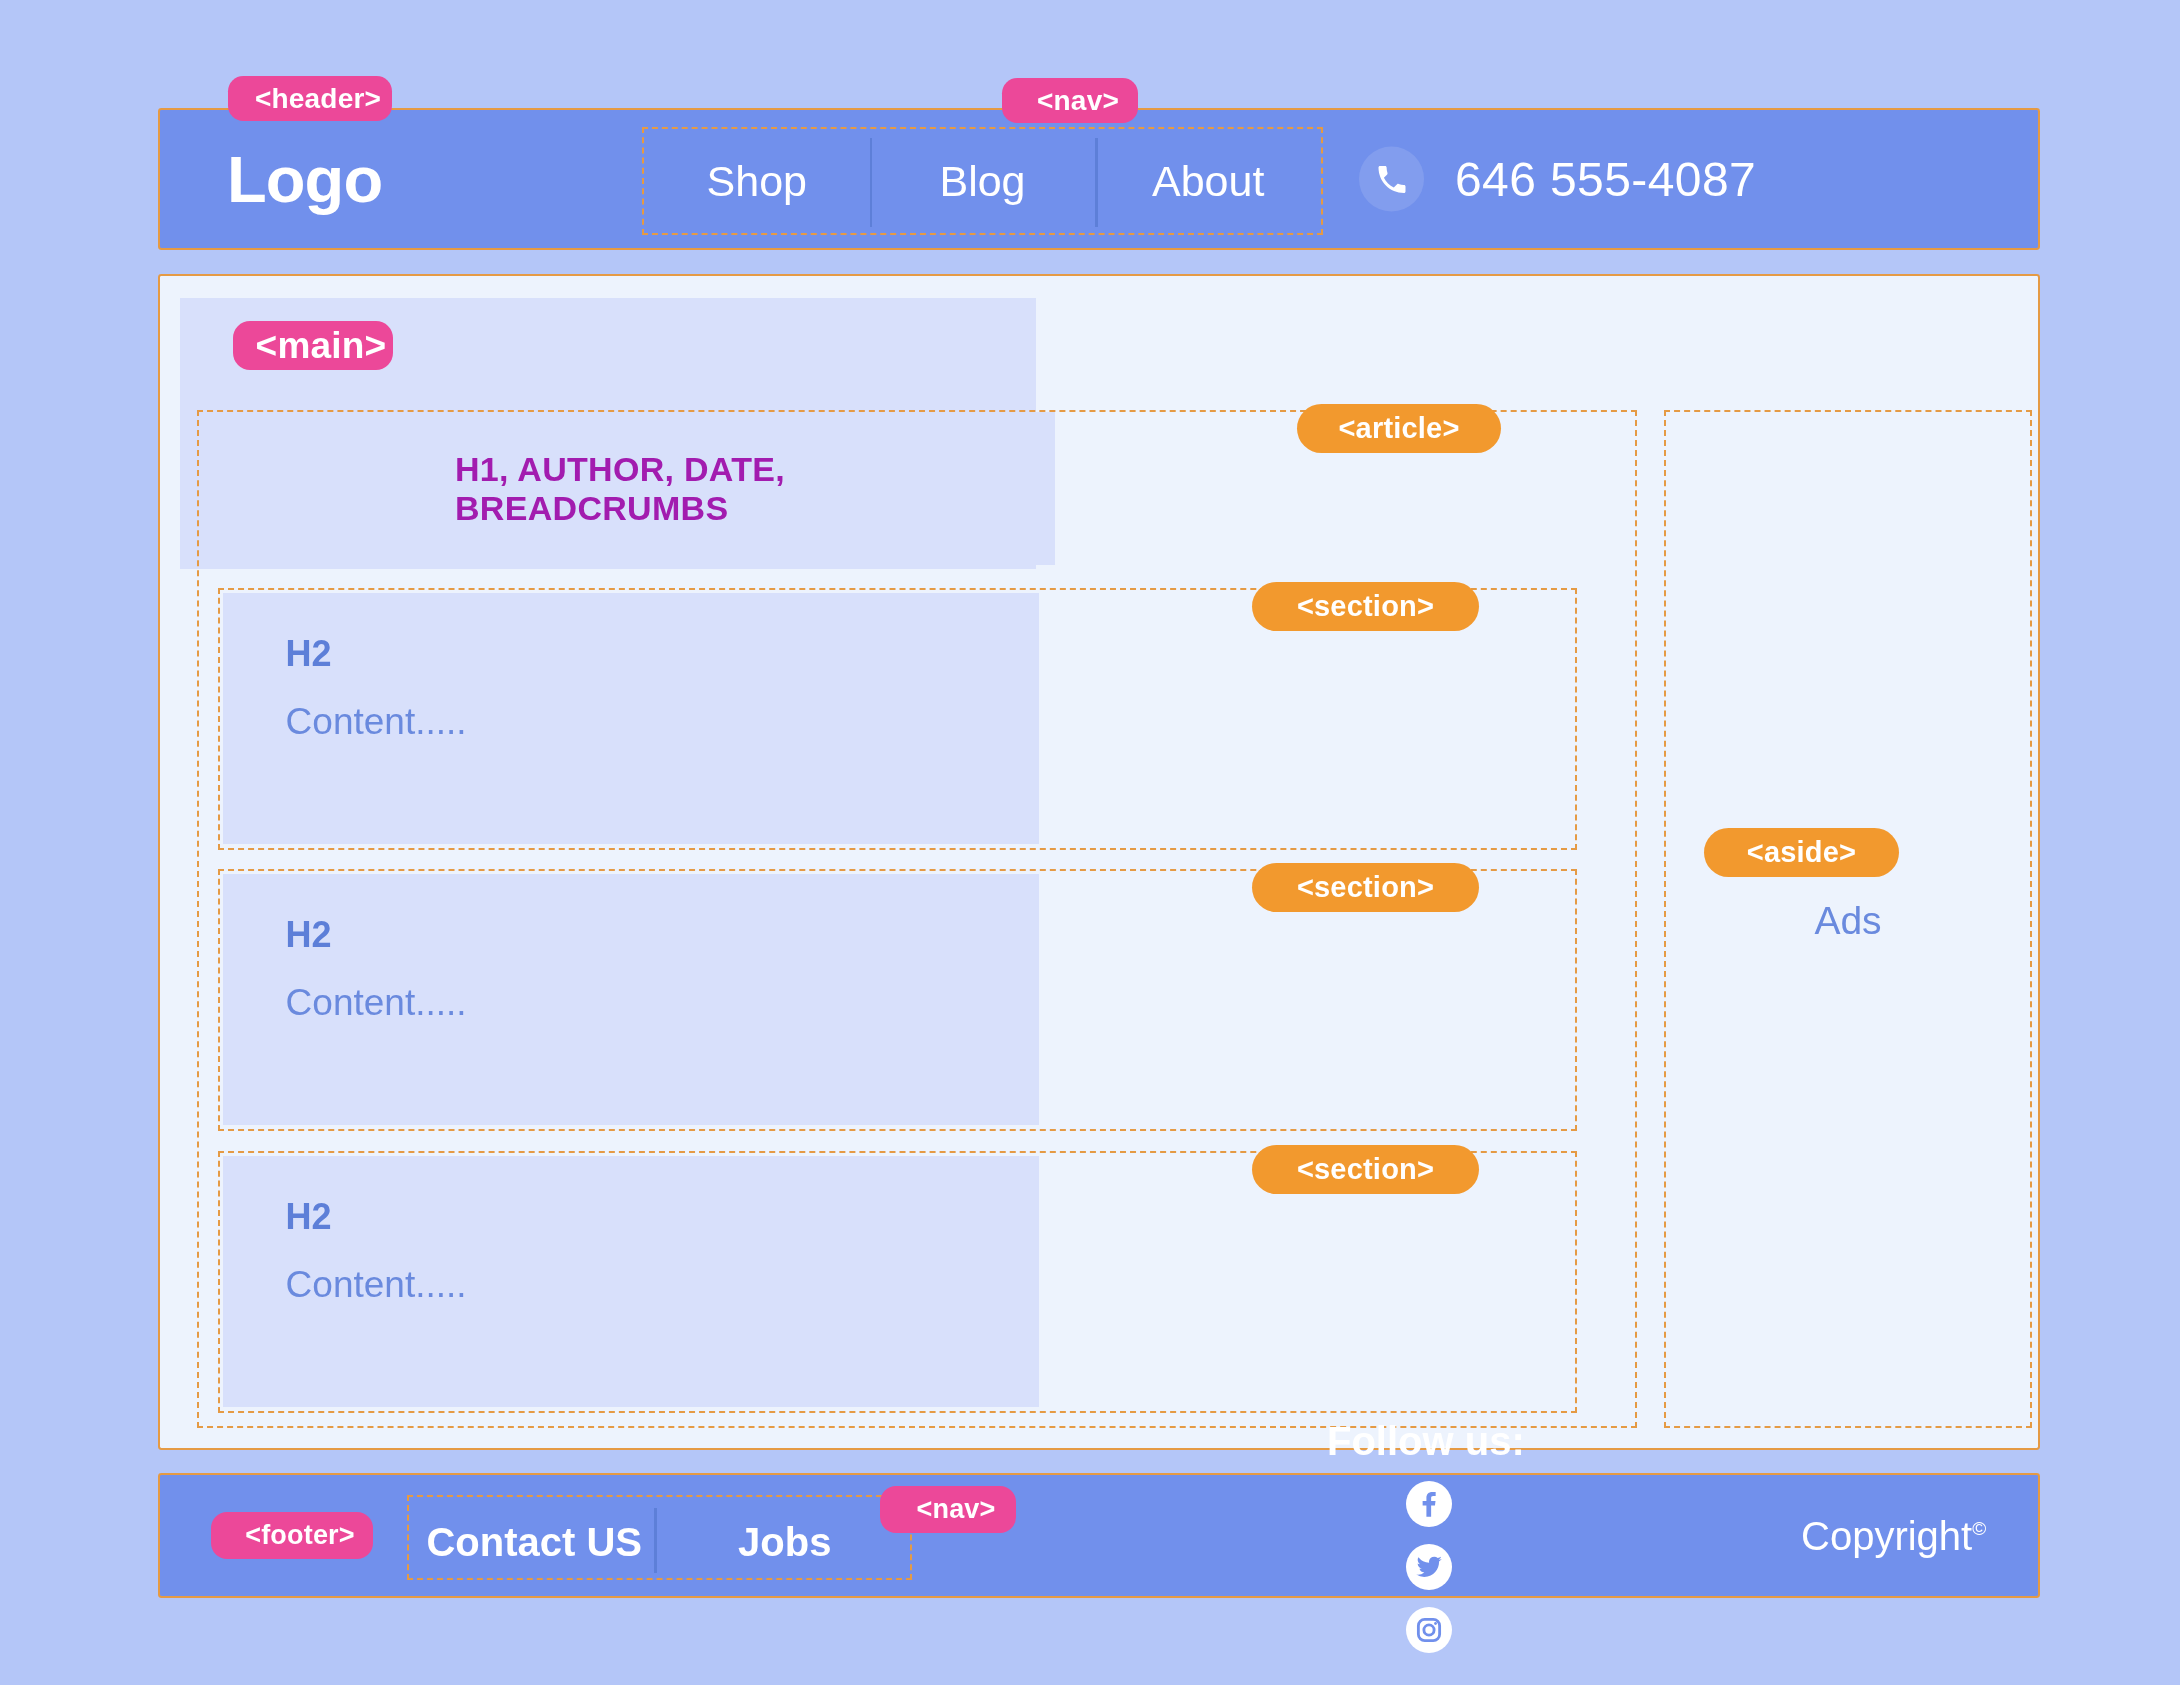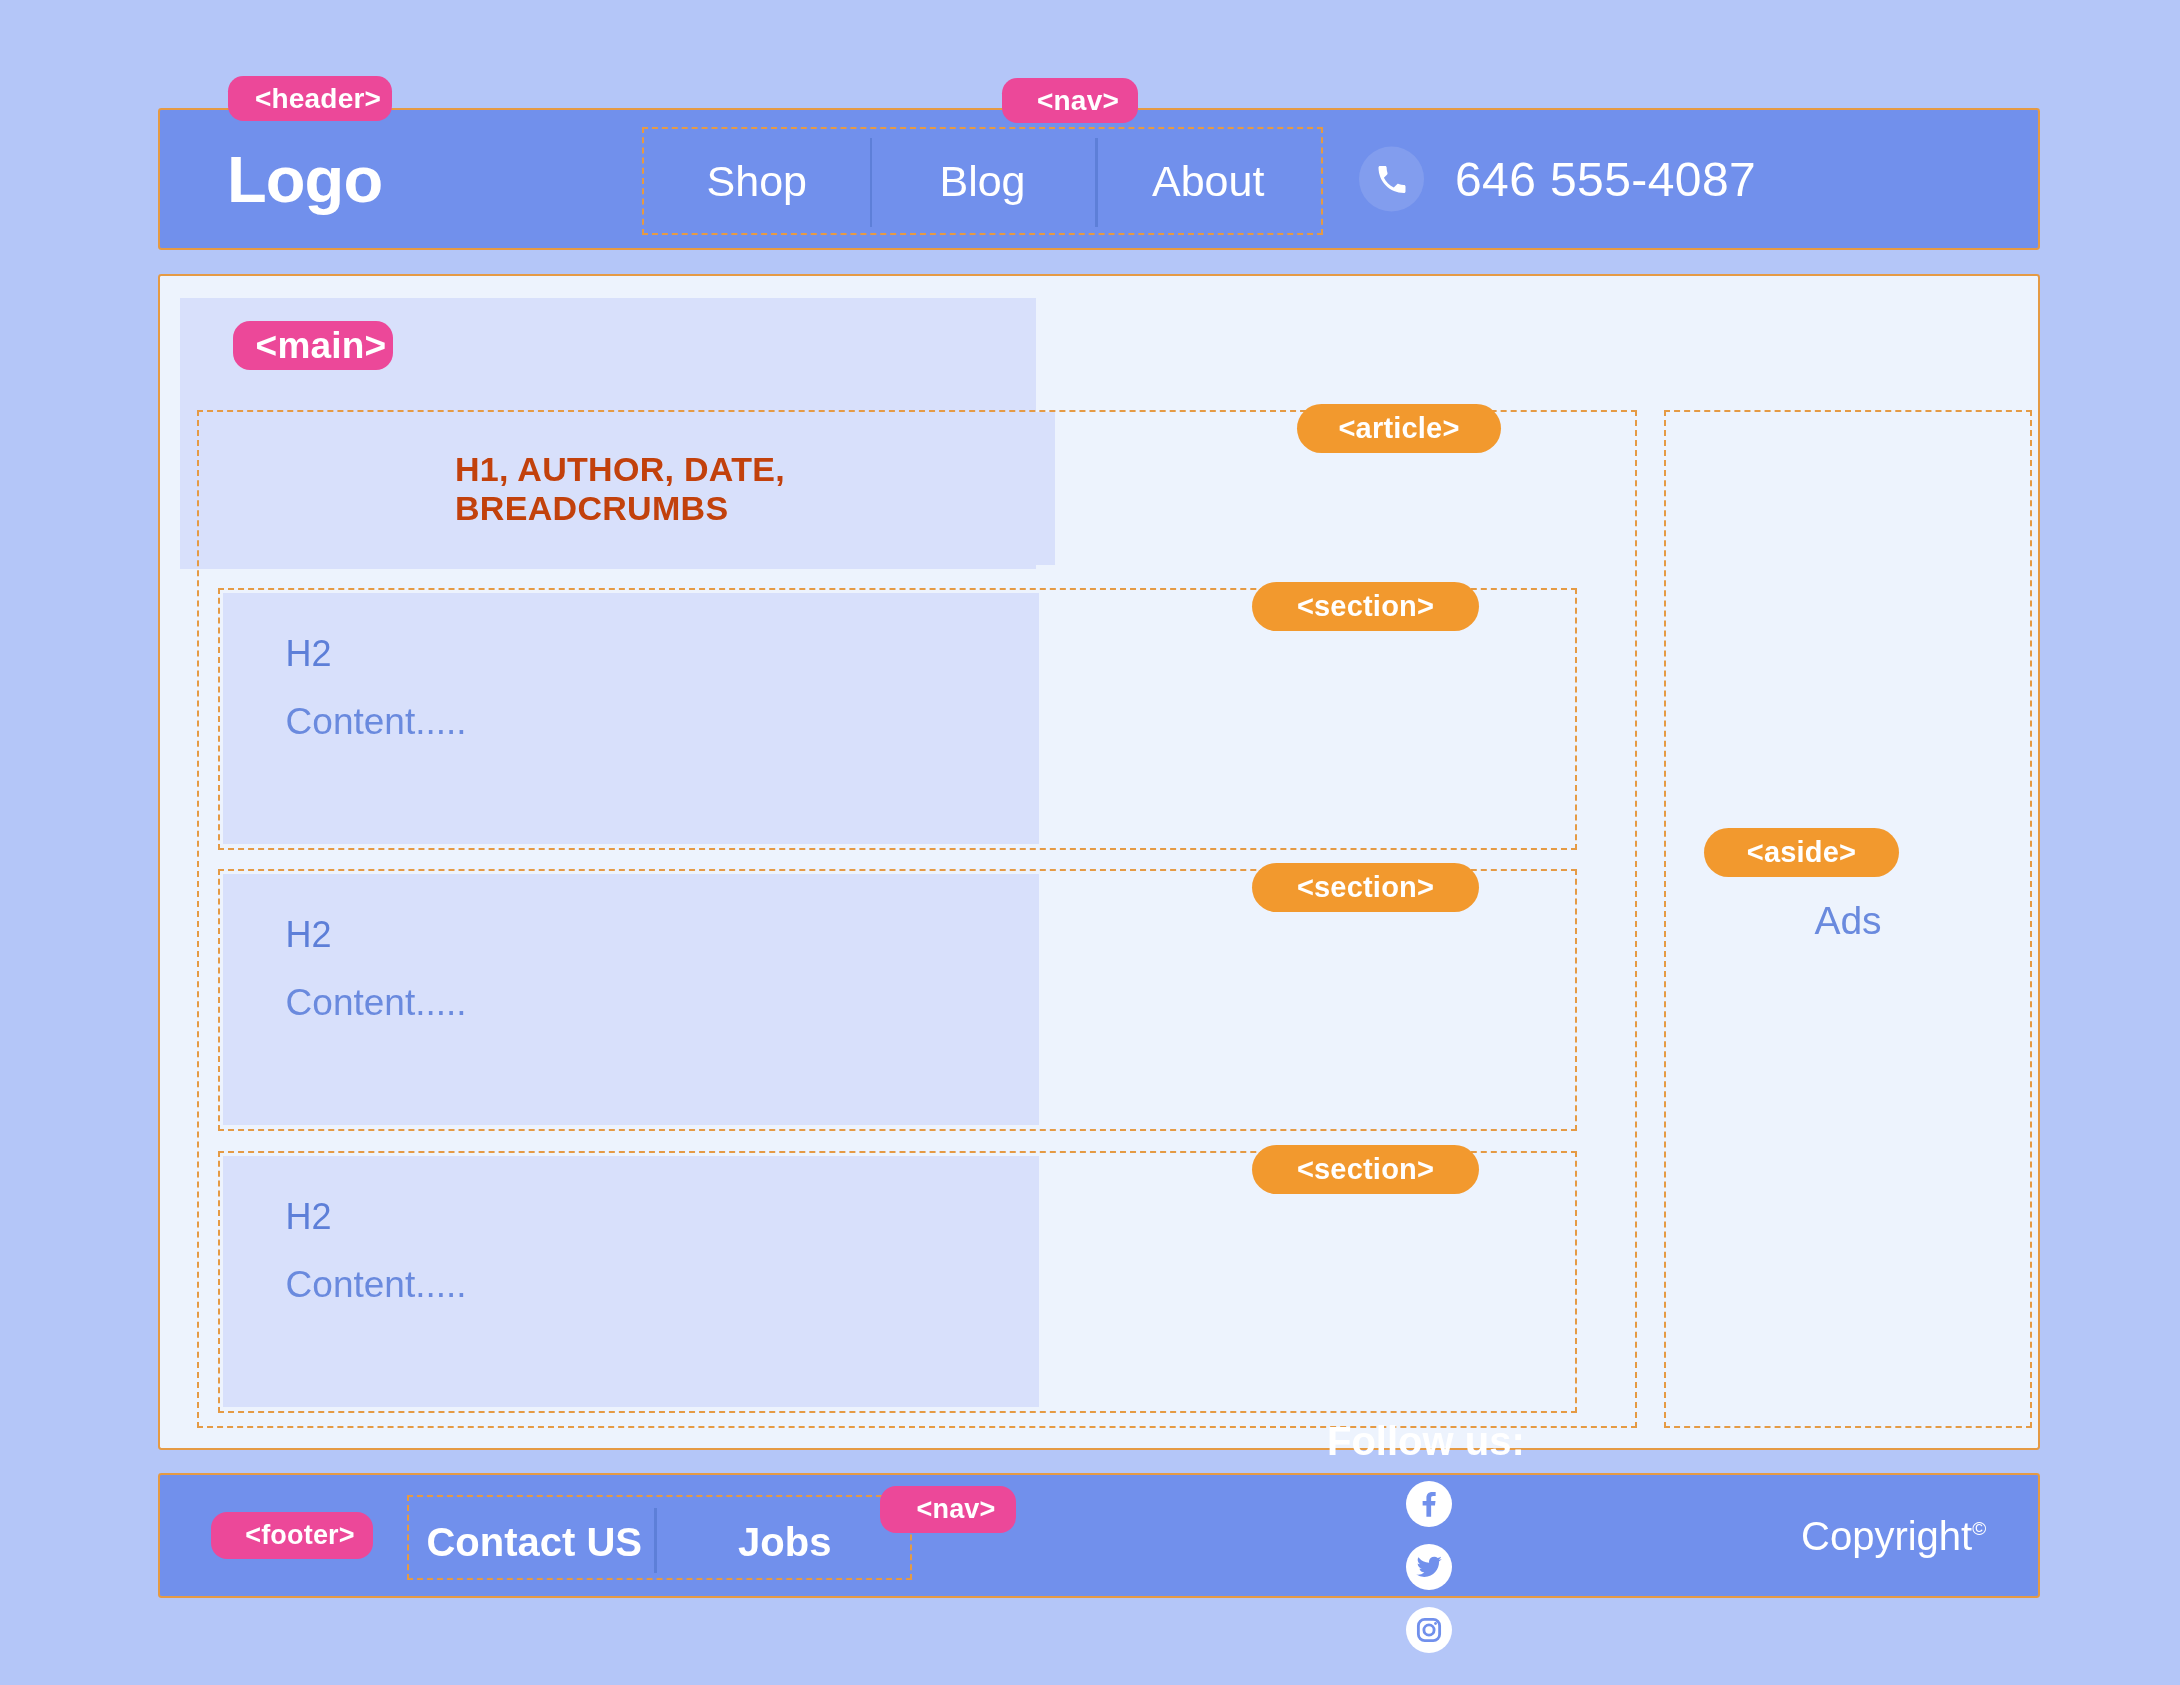--- a/index.html
+++ b/index.html
@@ -156,21 +156,21 @@
     position: absolute;
     left: 0;
     top: 0;
     width: 856px;
     height: 153px;
     background: #d8e0fb;
     display: flex;
     align-items: center;
   }
   .headline-text {
-    color: #c2410c;
+    color: #a21caf;
     font-size: 34px;
     font-weight: bold;
     letter-spacing: 0.3px;
     padding-left: 256px;
   }
 
   .section-box {
     position: absolute;
     left: 19px;
     width: 1359px;
@@ -185,21 +185,21 @@
     left: 2.6px;
     top: 2.6px;
     width: 816px;
     height: 251px;
     background: #d8e0fb;
     padding: 43px 0 0 63px;
   }
   .h2-label {
     color: #5d7fd8;
     font-size: 36px;
-    font-weight: normal;
+    font-weight: bold;
     line-height: 1;
     margin-bottom: 31px;
   }
   .content-label {
     color: #6a8ade;
     font-size: 37px;
     line-height: 1;
   }
 
   .ads-text {

